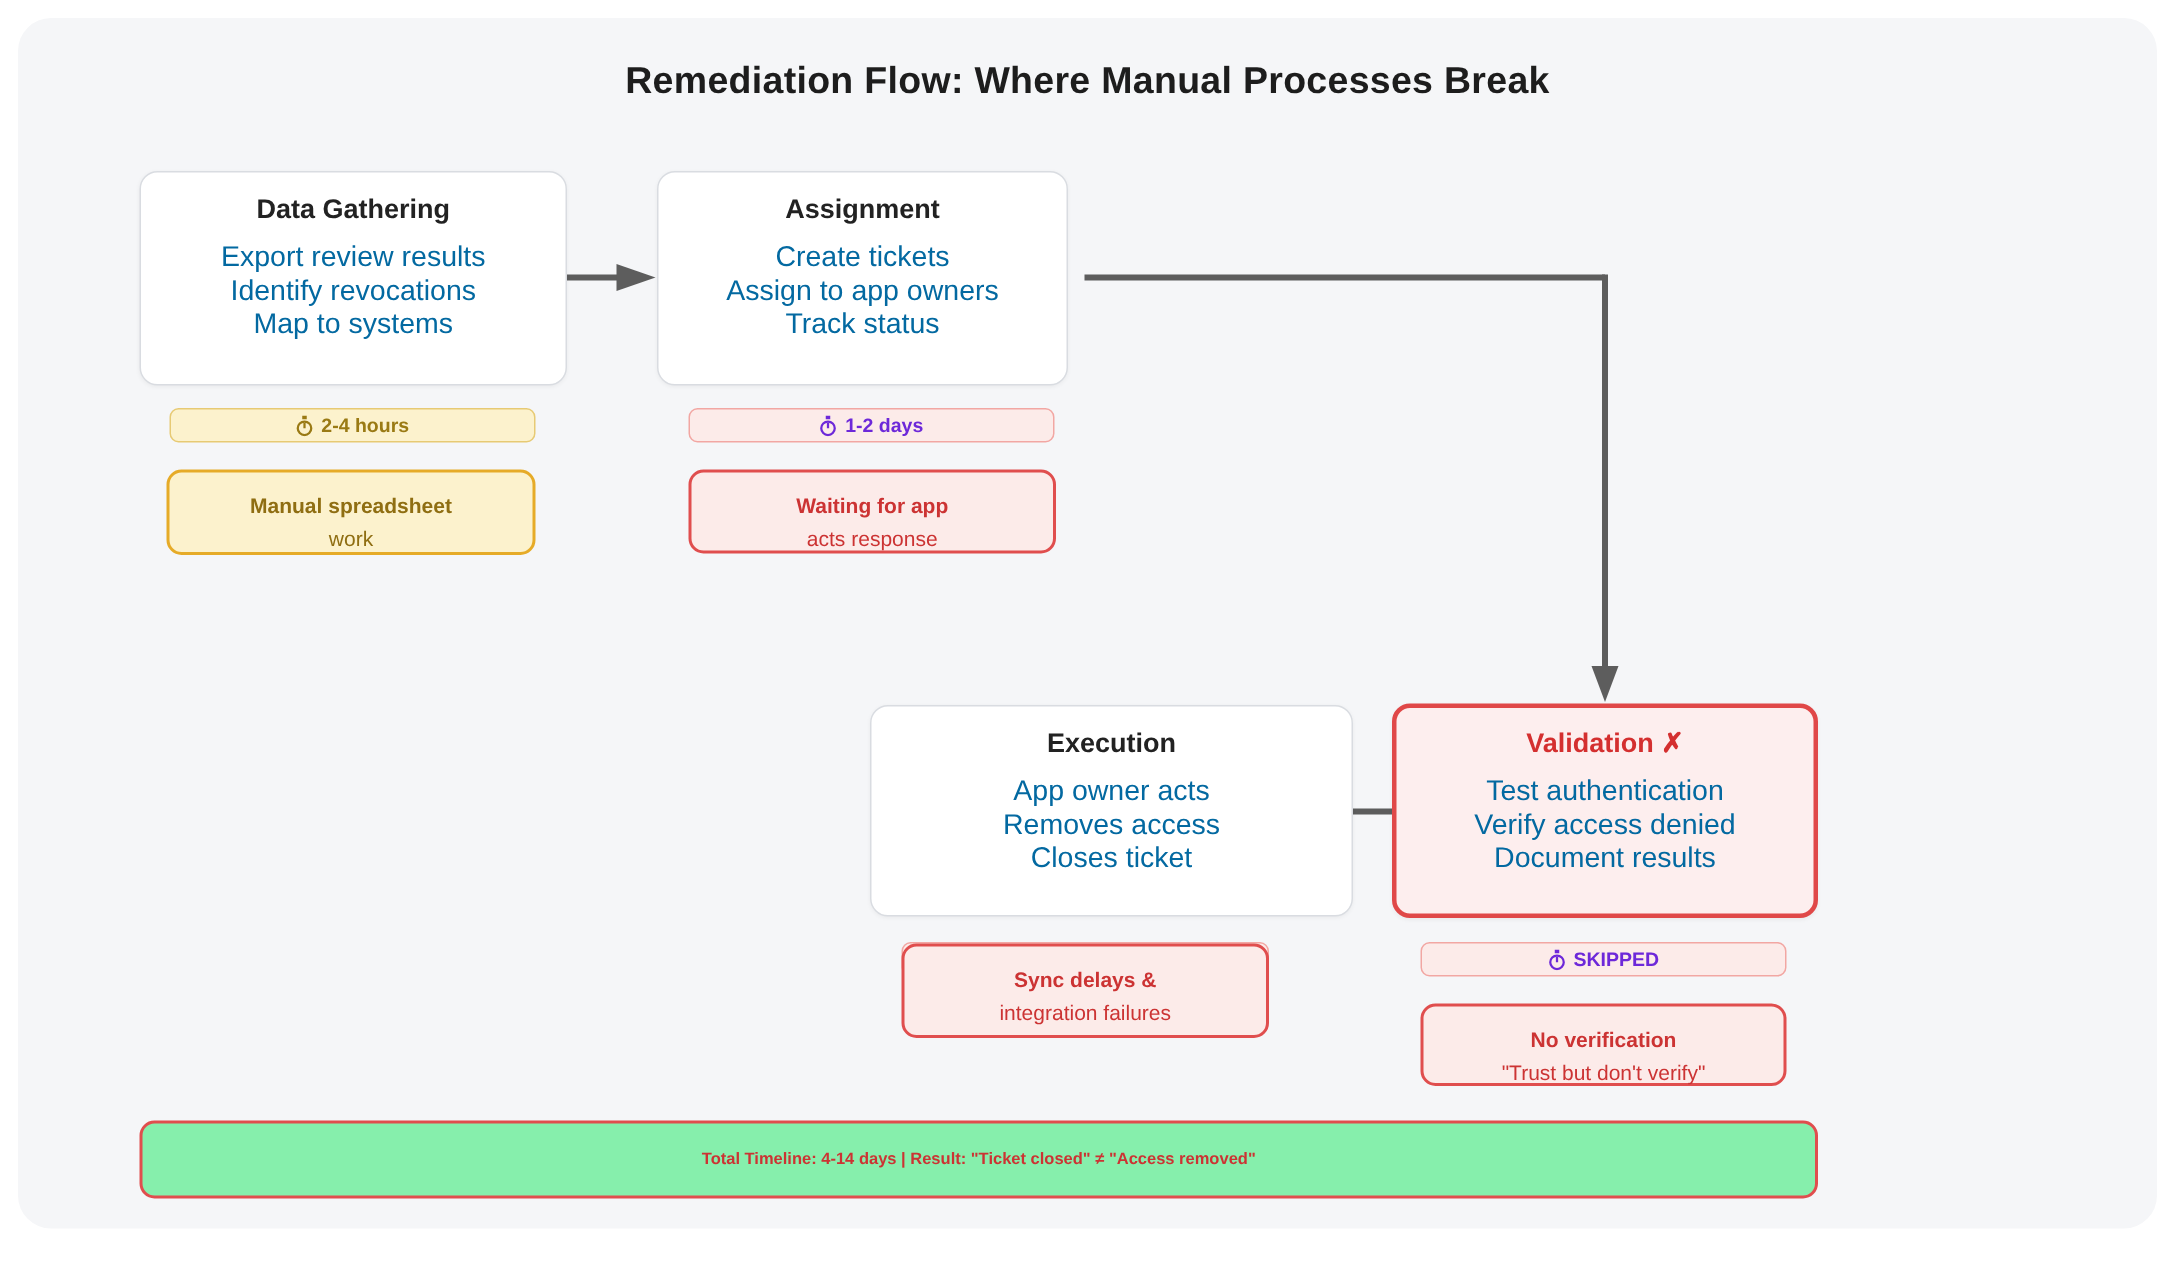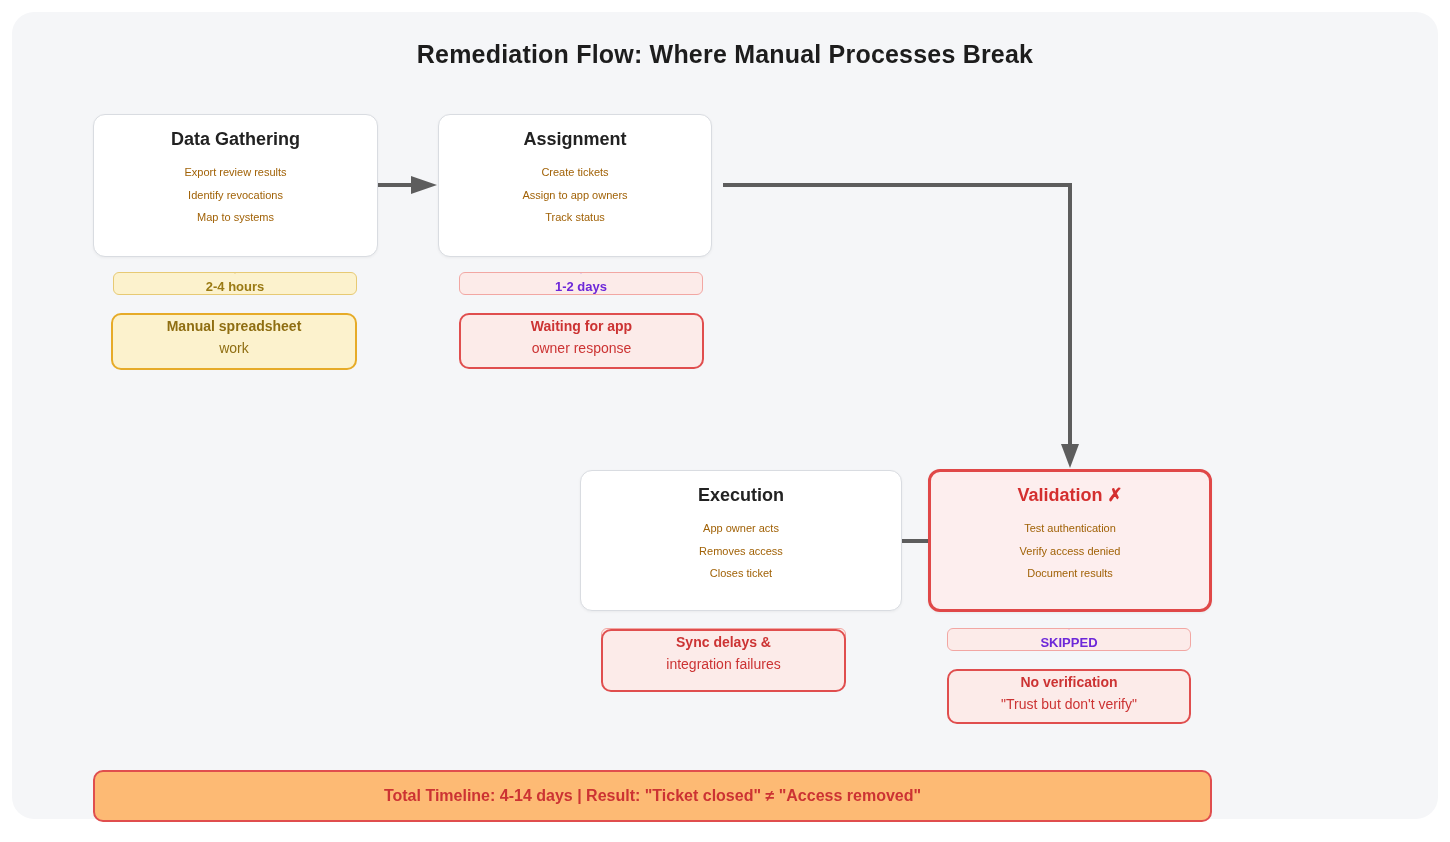--- a/index.html
+++ b/index.html
@@ -4,37 +4,37 @@
 <style>
   html,body{margin:0;padding:0;background:#ffffff;}
   .page{position:relative;width:1450px;height:842px;background:#ffffff;overflow:hidden;
         font-family:"Liberation Sans",sans-serif;-webkit-font-smoothing:antialiased;}
   .card{position:absolute;left:12px;top:12px;width:1426px;height:807px;background:#f5f6f8;border-radius:22px;}
   .diagram-title{position:absolute;left:0;right:0;top:40px;text-align:center;
         font-size:25px;font-weight:700;color:#1d1d1d;letter-spacing:.2px;}
   .node{position:absolute;background:#ffffff;border:1px solid #d9dce1;border-radius:12px;
         box-shadow:0 1px 3px rgba(0,0,0,.05);text-align:center;box-sizing:border-box;padding-top:14px;}
   .node-title{font-size:18px;font-weight:700;color:#222;margin-bottom:11px;}
-  .node-line{font-size:11px;color:#a16207;line-height:22.5px;}
+  .node-line{font-size:19px;color:#0369a1;line-height:22.5px;}
   .node--alert{background:#fdeeee;border:3px solid #e04848;padding-top:12px;}
   .node--alert .node-title{color:#d42f2f;}
   .badge{position:absolute;height:23px;border-radius:6px;box-sizing:border-box;
         display:flex;align-items:center;justify-content:center;gap:5px;
-        font-size:13px;font-weight:700;flex-direction:column;}
+        font-size:13px;font-weight:700;}
   .badge--warn{background:#fcf2cd;border:1px solid #e7ca74;color:#9a7a14;}
   .badge--alert{background:#fcebe9;border:1px solid #f2a7a3;color:#6d28d9;}
-  .note{position:absolute;border-radius:10px;box-sizing:border-box;text-align:center;padding-top:0;
+  .note{position:absolute;border-radius:10px;box-sizing:border-box;text-align:center;padding-top:11px;
         font-size:14px;line-height:22px;}
   .note--warn{background:#fcf2cd;border:2px solid #e6ab28;color:#8f6e12;}
   .note--alert{background:#fcebe9;border:2px solid #e04e4e;color:#cc3333;}
   .note .l1{font-weight:700;}
-  .banner{position:absolute;left:93px;top:770px;width:1119px;height:52px;border-radius:10px;
-        background:#fdba74;border:2px solid #e04e4e;box-sizing:border-box;
+  .banner{position:absolute;left:93px;top:747px;width:1119px;height:52px;border-radius:10px;
+        background:#86efac;border:2px solid #e04e4e;box-sizing:border-box;
         display:flex;align-items:center;justify-content:center;
-        font-size:16px;font-weight:700;color:#cc3333;}
+        font-size:11px;font-weight:700;color:#cc3333;}
   .aline{position:absolute;background:#5d5d5d;}
   .ahead{position:absolute;width:0;height:0;}
   .icon-stopwatch{display:inline-block;vertical-align:-2px;}
 </style>
 </head>
 <body>
 
 <div class="page">
   <div class="card"></div>
 
@@ -110,21 +110,21 @@
       </svg>
     <span>SKIPPED</span>
   </div>
 
   <div class="note note--warn" style="left:111px;top:313px;width:246px;height:57px;">
     <div class="l1">Manual spreadsheet</div>
     <div class="l2">work</div>
   </div>
   <div class="note note--alert" style="left:459px;top:313px;width:245px;height:56px;">
     <div class="l1">Waiting for app</div>
-    <div class="l2">owner response</div>
+    <div class="l2">acts response</div>
   </div>
   <div class="note note--alert" style="left:601px;top:629px;width:245px;height:63px;">
     <div class="l1">Sync delays &amp;</div>
     <div class="l2">integration failures</div>
   </div>
   <div class="note note--alert" style="left:947px;top:669px;width:244px;height:55px;">
     <div class="l1">No verification</div>
     <div class="l2">"Trust but don't verify"</div>
   </div>
 

